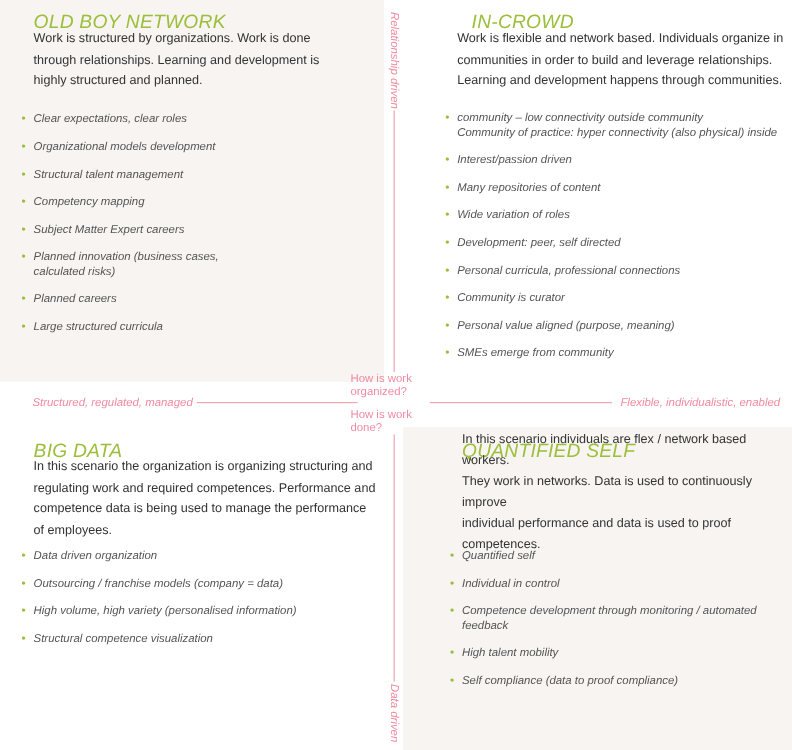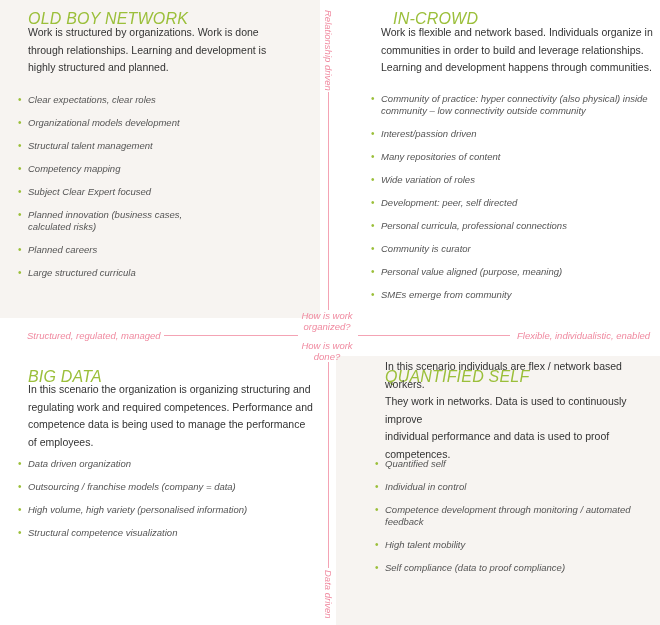--- a/index.html
+++ b/index.html
@@ -15,21 +15,21 @@
     .q-title { position: absolute; font-size: 16px; font-style: italic; color: #9bbf3a; letter-spacing: 0.2px; text-transform: uppercase; }
     .q-desc { position: absolute; font-size: 10.5px; line-height: 17.5px; color: #333; }
     .q-list { position: absolute; list-style: none; }
     .q-list li { position: relative; font-size: 9.5px; font-style: italic; color: #555; line-height: 12px; padding-left: 10px; }
     .q-list li .bullet { position: absolute; left: 0; top: 0; color: #9bbf3a; font-style: normal; font-size: 10px; }
 
     .axis-v { position: absolute; left: 328px; width: 1px; background: #f4a3b4; }
     .axis-h { position: absolute; top: 335px; height: 1px; background: #f4a3b4; }
     .axis-label { position: absolute; font-size: 9.5px; font-style: italic; color: #f08aa0; white-space: nowrap; }
     .axis-label-v { position: absolute; font-size: 9.5px; font-style: italic; color: #f08aa0; white-space: nowrap; transform: rotate(90deg); transform-origin: left top; }
-    .center-label { position: absolute; font-size: 9.5px; font-style: italic; color: #f08aa0; text-align: center; line-height: 11px; width: 70px; }
+    .center-label { position: absolute; font-size: 9.5px; color: #f08aa0; line-height: 11px; width: 70px; }
   </style>
 </head>
 <body>
 
 <div class="quad q-tl"></div>
 <div class="quad q-tr"></div>
 <div class="quad q-bl"></div>
 <div class="quad q-br"></div>
 
 <div class="axis-v" style="top:92px;height:218px;"></div>
@@ -57,42 +57,42 @@
   <div>through relationships. Learning and development is</div>
   <div>highly structured and planned.</div>
 </div>
 <ul class="q-list" style="left:18px;top:94px;">
   <li style="margin-bottom:11px;"><span class="bullet">•</span><span>Clear expectations, clear roles</span></li>
   <li style="margin-bottom:11px;"><span class="bullet">•</span><span>Organizational models development</span></li>
   <li style="margin-bottom:11px;"><span class="bullet">•</span><span>Structural talent management</span></li>
   <li style="margin-bottom:11px;"><span class="bullet">•</span><span>Competency mapping</span></li>
   <li style="margin-bottom:11px;">
       <span class="bullet">•</span>
-      <div>Subject Clear Expert focused</div>
+      <div>Subject Matter Expert careers</div>
     </li>
   <li style="margin-bottom:11px;">
       <span class="bullet">•</span>
       <div>Planned innovation (business cases,</div>
       <div>calculated risks)</div>
     </li>
   <li style="margin-bottom:11px;"><span class="bullet">•</span><span>Planned careers</span></li>
   <li><span class="bullet">•</span><span>Large structured curricula</span></li>
 </ul>
 
 <div class="q-title" style="left:381px;top:10px;margin-left:12px;">IN-CROWD</div>
 <div class="q-desc" style="left:381px;top:24px;">
   <div>Work is flexible and network based. Individuals organize in</div>
   <div>communities in order to build and leverage relationships.</div>
   <div>Learning and development happens through communities.</div>
 </div>
 <ul class="q-list" style="left:371px;top:93px;">
   <li style="margin-bottom:11px;">
       <span class="bullet">•</span>
+      <div>community – low connectivity outside community</div>
       <div>Community of practice: hyper connectivity (also physical) inside</div>
-      <div>community – low connectivity outside community</div>
     </li>
   <li style="margin-bottom:11px;"><span class="bullet">•</span><span>Interest/passion driven</span></li>
   <li style="margin-bottom:11px;"><span class="bullet">•</span><span>Many repositories of content</span></li>
   <li style="margin-bottom:11px;"><span class="bullet">•</span><span>Wide variation of roles</span></li>
   <li style="margin-bottom:11px;"><span class="bullet">•</span><span>Development: peer, self directed</span></li>
   <li style="margin-bottom:11px;"><span class="bullet">•</span><span>Personal curricula, professional connections</span></li>
   <li style="margin-bottom:11px;"><span class="bullet">•</span><span>Community is curator</span></li>
   <li style="margin-bottom:11px;"><span class="bullet">•</span><span>Personal value aligned (purpose, meaning)</span></li>
   <li><span class="bullet">•</span><span>SMEs emerge from community</span></li>
 </ul>

